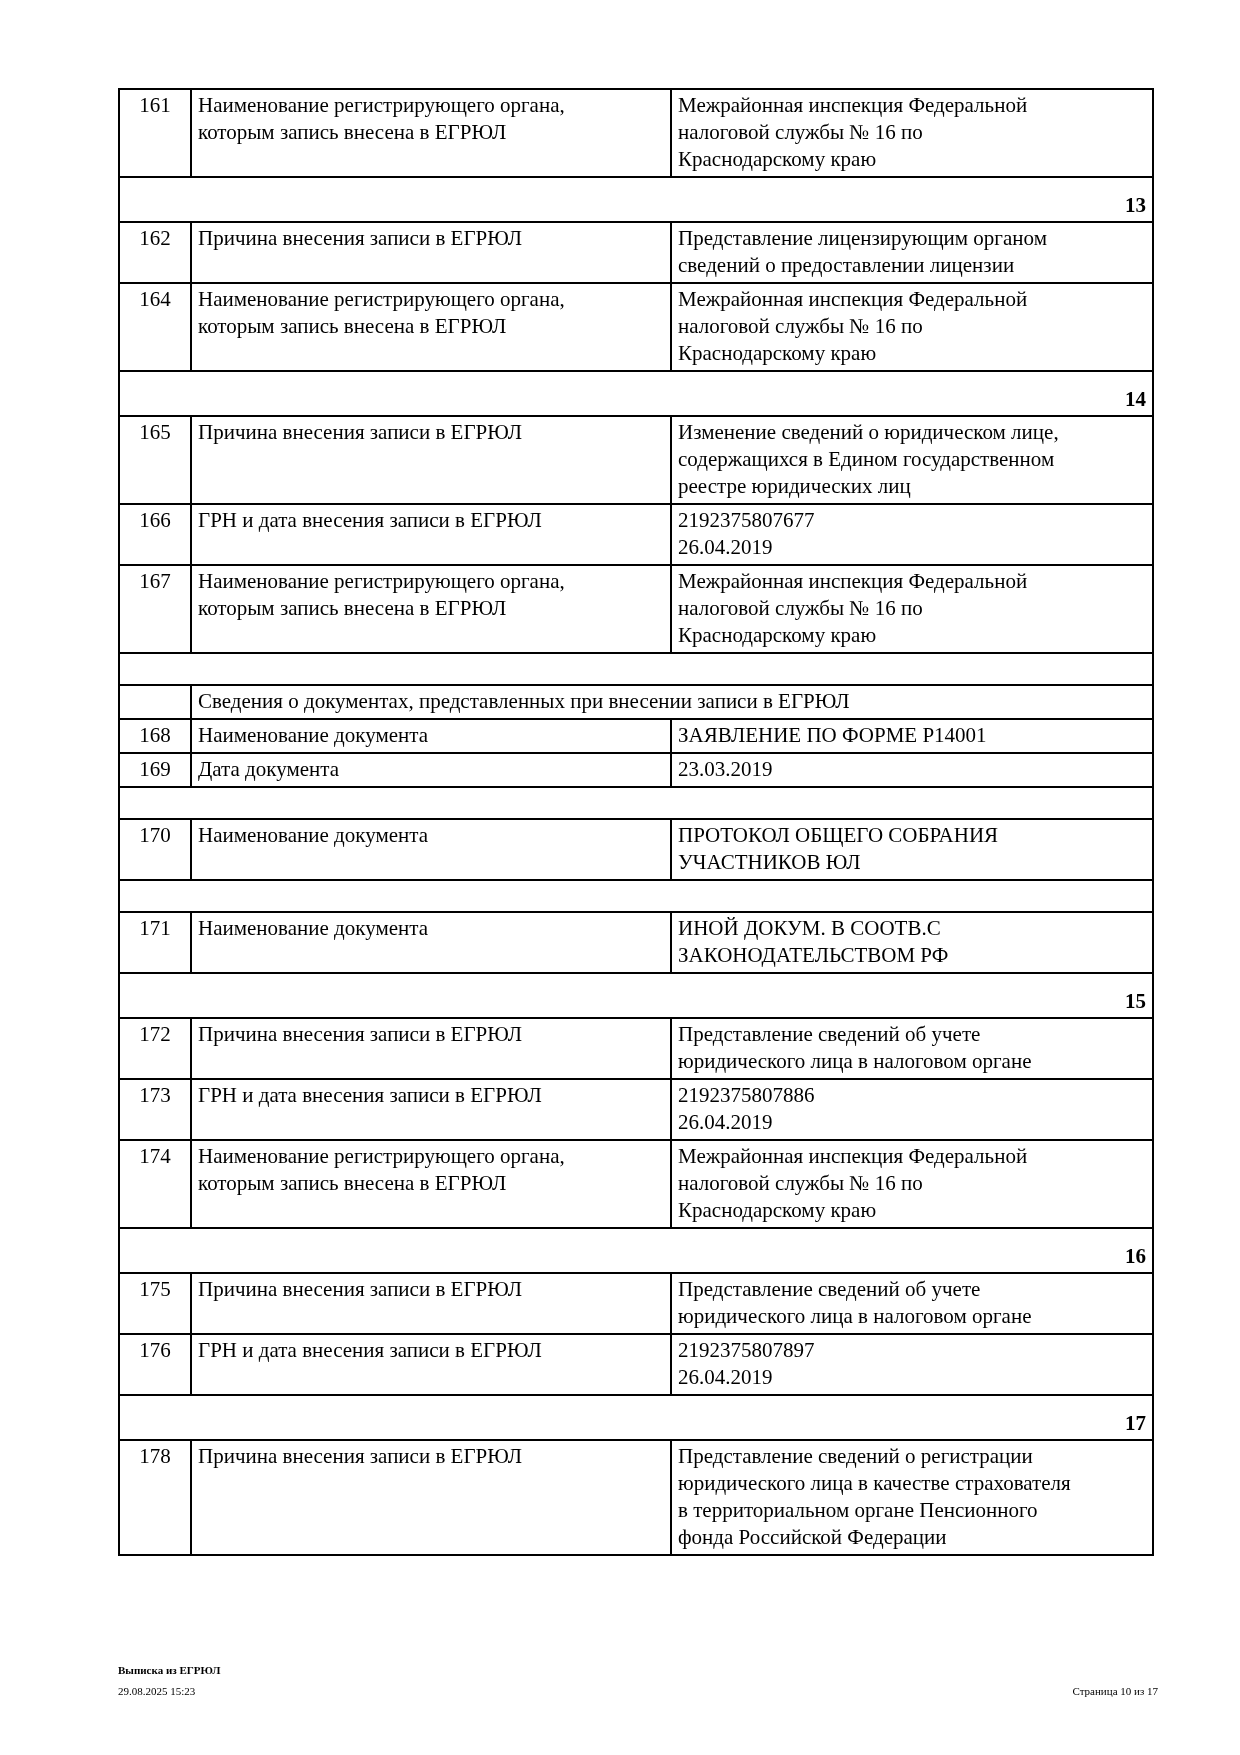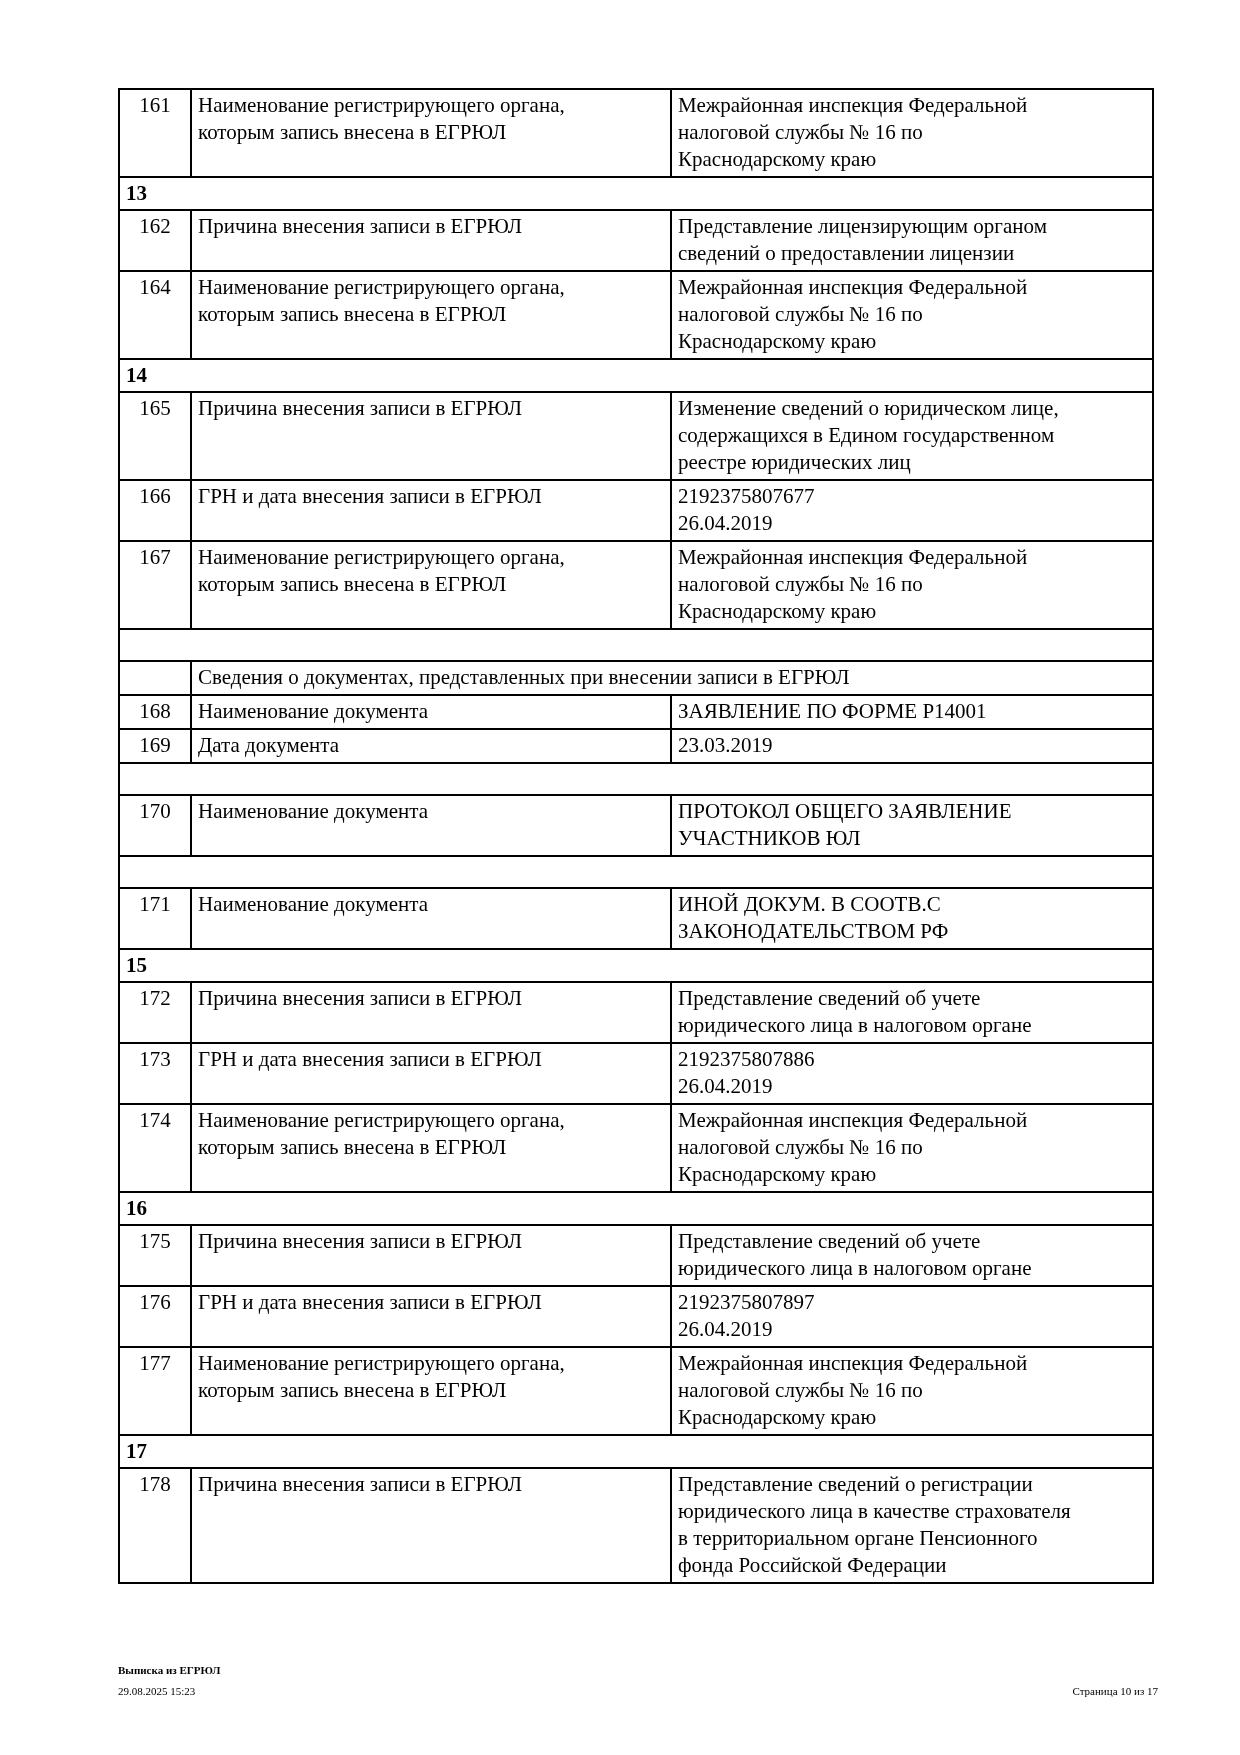--- a/index.html
+++ b/index.html
@@ -31,23 +31,23 @@
     padding: 2px 6px 3px 6px;
     white-space: pre-line;
     overflow: hidden;
   }
   td.num {
     text-align: center;
     padding-left: 2px;
     padding-right: 2px;
   }
   tr.section-row td {
-    text-align: left;
+    text-align: right;
     font-weight: bold;
-    padding-top: 2px;
+    padding-top: 14px;
     padding-bottom: 2px;
   }
   tr.spacer-row td {
     height: 32px;
     padding: 0;
   }
   .footer {
     position: absolute;
     left: 118px; top: 1656px;
     width: 1040px; height: 46px;
@@ -136,21 +136,21 @@
           <td class="num">169</td>
           <td class="label">Дата документа</td>
           <td class="value">23.03.2019</td>
         </tr>
         <tr class="spacer-row">
           <td colspan="3"></td>
         </tr>
         <tr>
           <td class="num">170</td>
           <td class="label">Наименование документа</td>
-          <td class="value">ПРОТОКОЛ ОБЩЕГО ЗАЯВЛЕНИЕ
+          <td class="value">ПРОТОКОЛ ОБЩЕГО СОБРАНИЯ
 УЧАСТНИКОВ ЮЛ</td>
         </tr>
         <tr class="spacer-row">
           <td colspan="3"></td>
         </tr>
         <tr>
           <td class="num">171</td>
           <td class="label">Наименование документа</td>
           <td class="value">ИНОЙ ДОКУМ. В СООТВ.С
 ЗАКОНОДАТЕЛЬСТВОМ РФ</td>
@@ -185,28 +185,20 @@
           <td class="num">175</td>
           <td class="label">Причина внесения записи в ЕГРЮЛ</td>
           <td class="value">Представление сведений об учете
 юридического лица в налоговом органе</td>
         </tr>
         <tr>
           <td class="num">176</td>
           <td class="label">ГРН и дата внесения записи в ЕГРЮЛ</td>
           <td class="value">2192375807897
 26.04.2019</td>
-        </tr>
-        <tr>
-          <td class="num">177</td>
-          <td class="label">Наименование регистрирующего органа,
-которым запись внесена в ЕГРЮЛ</td>
-          <td class="value">Межрайонная инспекция Федеральной
-налоговой службы № 16 по
-Краснодарскому краю</td>
         </tr>
         <tr class="section-row">
           <td colspan="3">17</td>
         </tr>
         <tr>
           <td class="num">178</td>
           <td class="label">Причина внесения записи в ЕГРЮЛ</td>
           <td class="value">Представление сведений о регистрации
 юридического лица в качестве страхователя
 в территориальном органе Пенсионного

